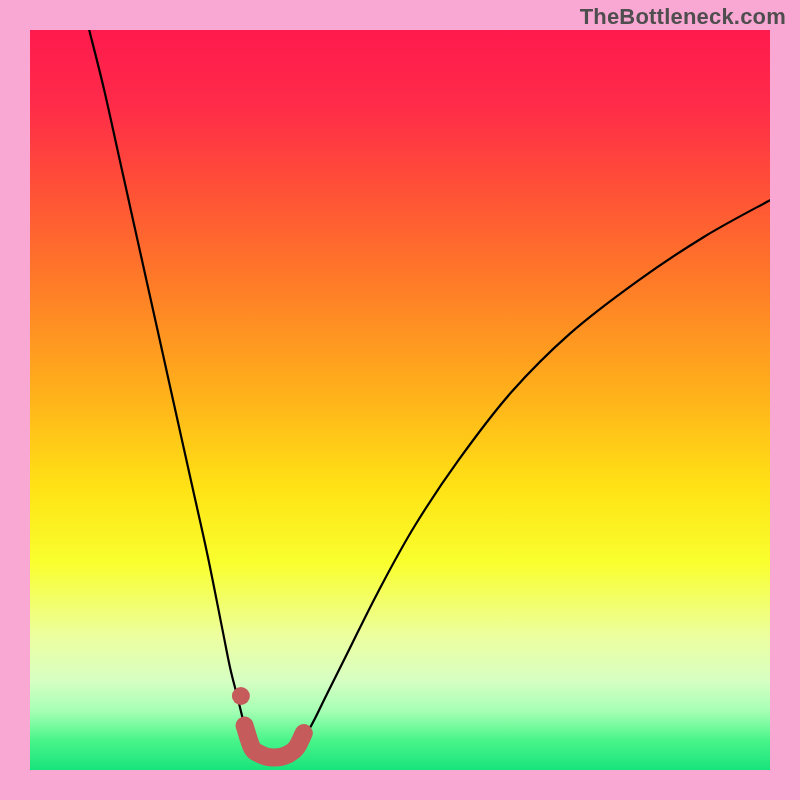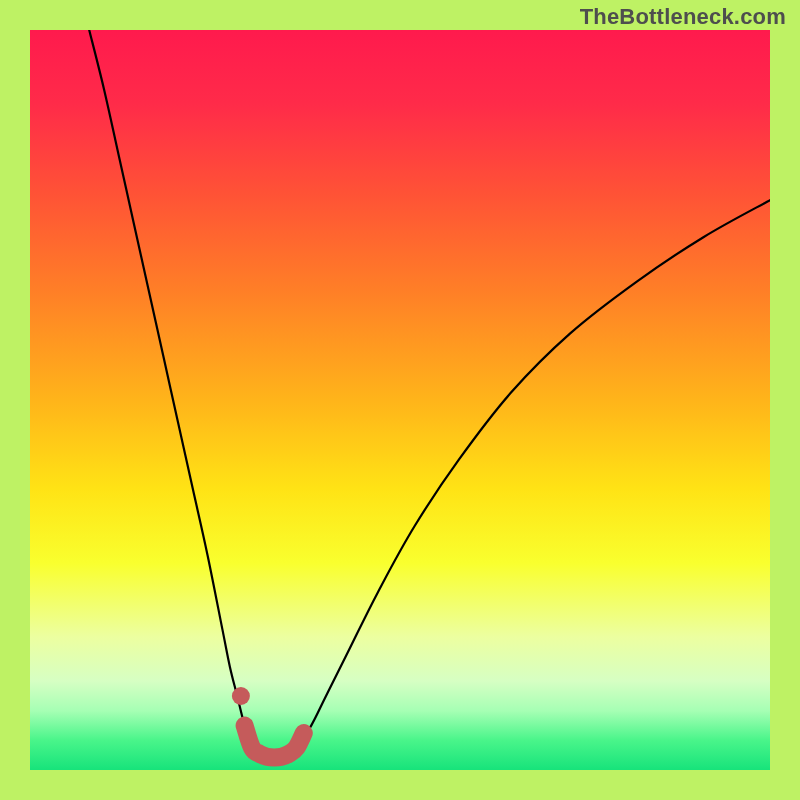--- a/index.html
+++ b/index.html
@@ -7,21 +7,21 @@
     padding: 0;
     width: 800px;
     height: 800px;
     background: #000;
     overflow: hidden;
     font-family: Arial, Helvetica, sans-serif;
   }
   .frame {
     position: absolute;
     inset: 0;
-    background: #bef264;
+    background: #f9a8d4;
   }
   .plot {
     position: absolute;
     left: 30px;
     top: 30px;
     width: 740px;
     height: 740px;
     overflow: hidden;
   }
   .watermark {

